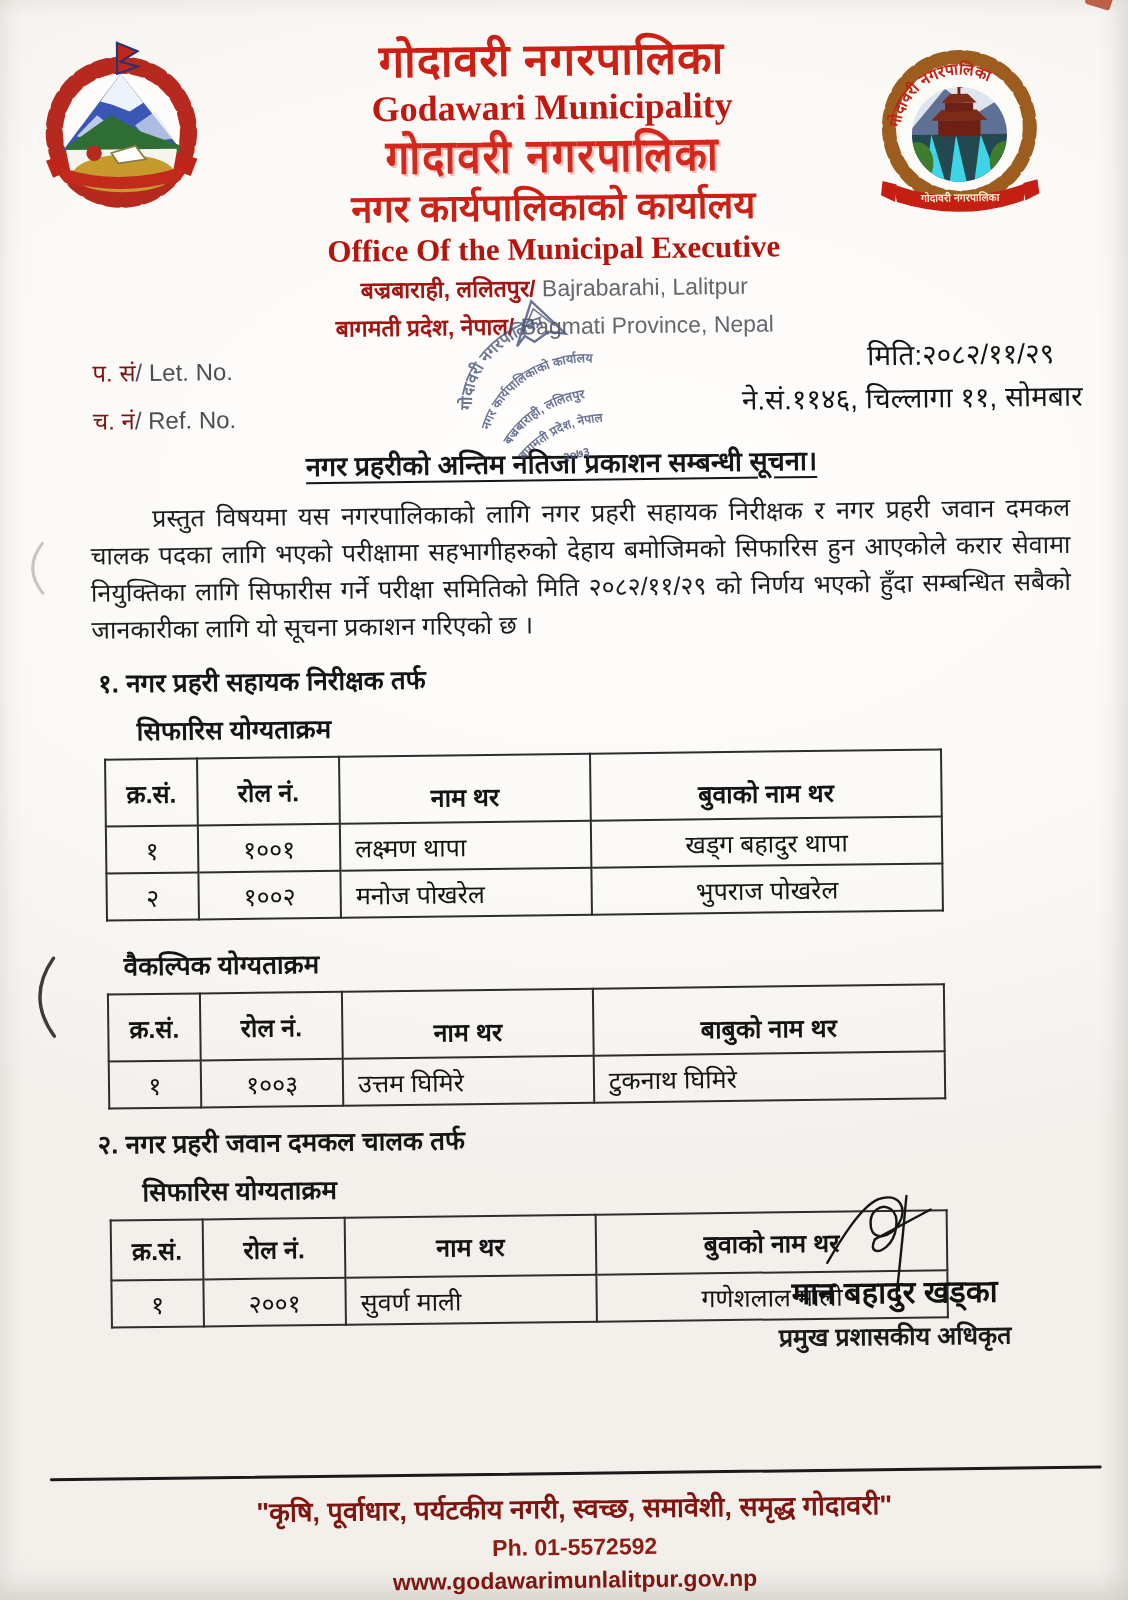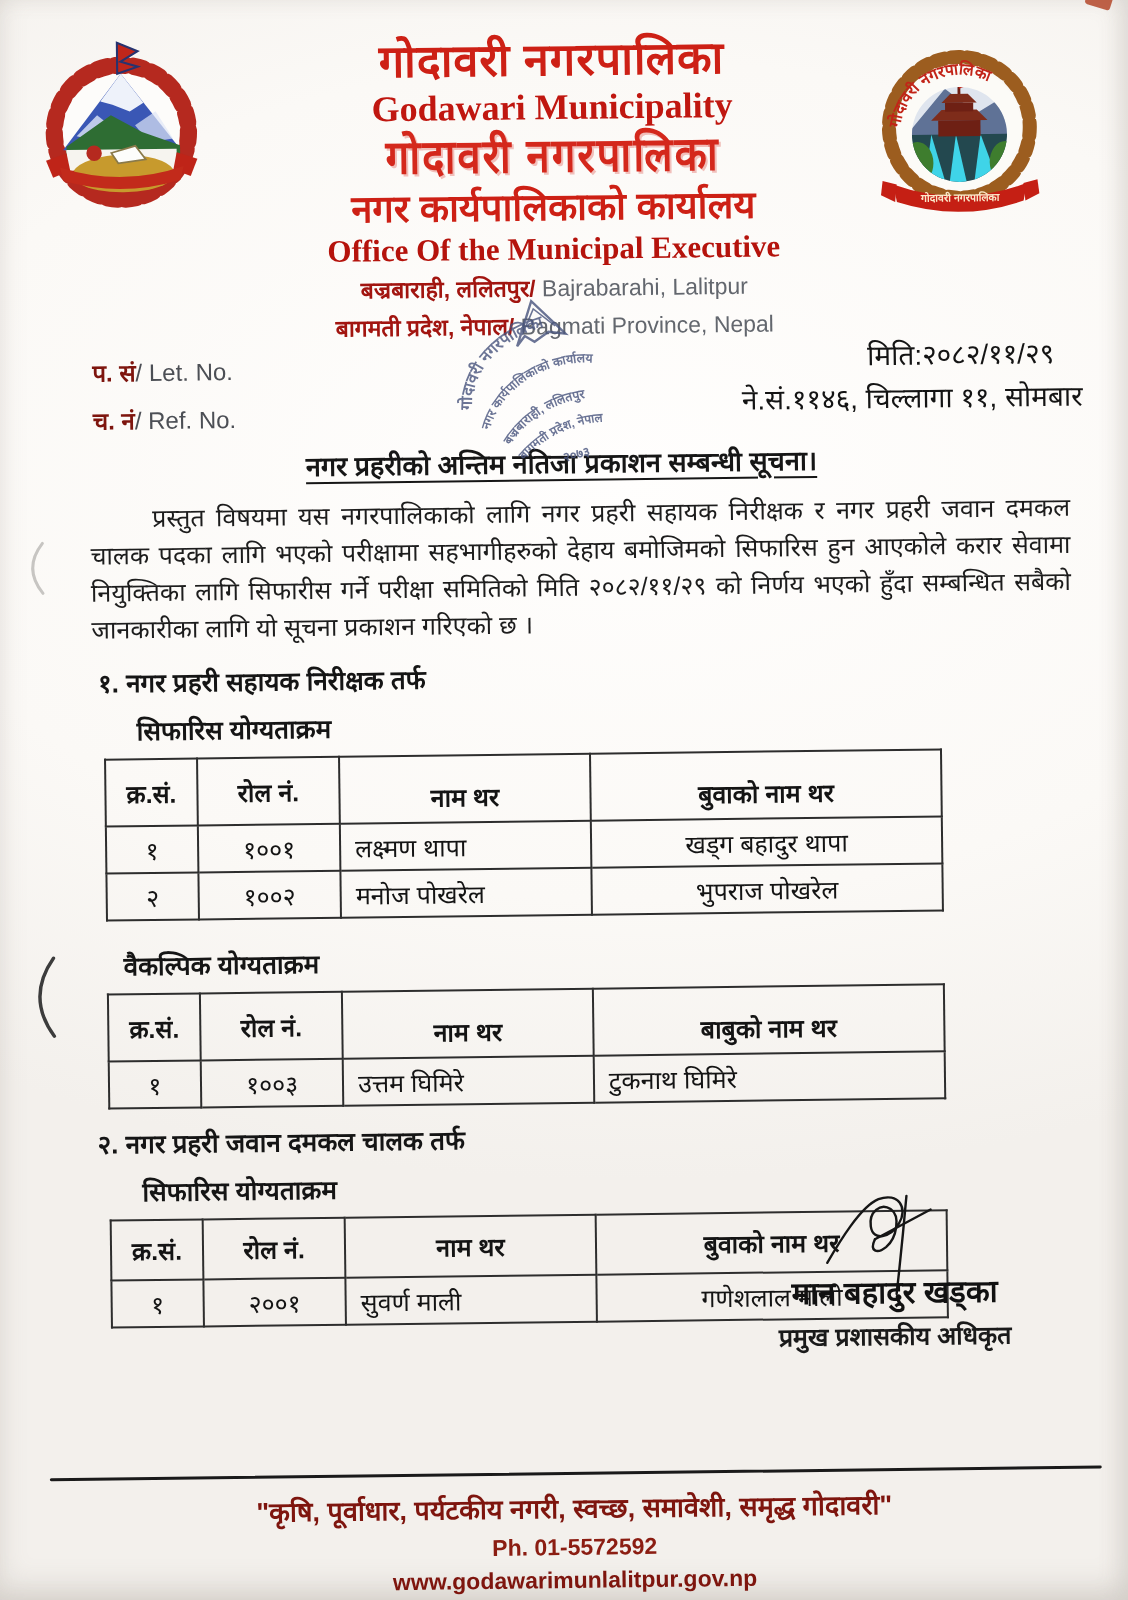--- a/index.html
+++ b/index.html
@@ -26,21 +26,21 @@
             transform:scaleY(1.12);transform-origin:center;margin-top:4px;
             text-shadow:2px 2px 0 rgba(212,40,28,.28);}
   .h-office-np{font-size:38px;font-weight:800;color:#cd2015;line-height:1.15;margin-top:4px;}
   .h-office-en{font-size:31px;font-weight:700;color:#b5130c;font-family:"Liberation Serif","DejaVu Serif",serif;line-height:1.15;margin-top:2px;}
   .h-addr{font-size:23px;line-height:1.38;margin-top:6px;}
   .h-addr .np{color:#a21510;font-weight:700;}
   .h-addr .en{color:#63676e;font-weight:400;}
 
   
   .meta-left{position:absolute;left:96px;top:344px;font-size:24px;line-height:2.0;}
-  .meta-left .np{color:#7e150e;font-weight:700;}
+  .meta-left .np{color:#7e150e;font-weight:400;}
   .meta-left .en{color:#4c4f55;}
   .meta-right{position:absolute;right:42px;top:338px;text-align:right;font-size:28px;line-height:1.55;color:#141414;font-weight:500;}
   .meta-right .l1{padding-right:28px;}
 
   .stamp{position:absolute;left:452px;top:292px;width:210px;height:172px;transform:rotate(-14deg);opacity:.88;z-index:3;}
 
   
   .flow{position:absolute;left:0;top:444px;width:100%;}
   .notice-title{width:100%;text-align:center;font-size:27px;font-weight:600;color:#161616;
     text-decoration:underline;text-underline-offset:6px;text-decoration-thickness:2px;}

